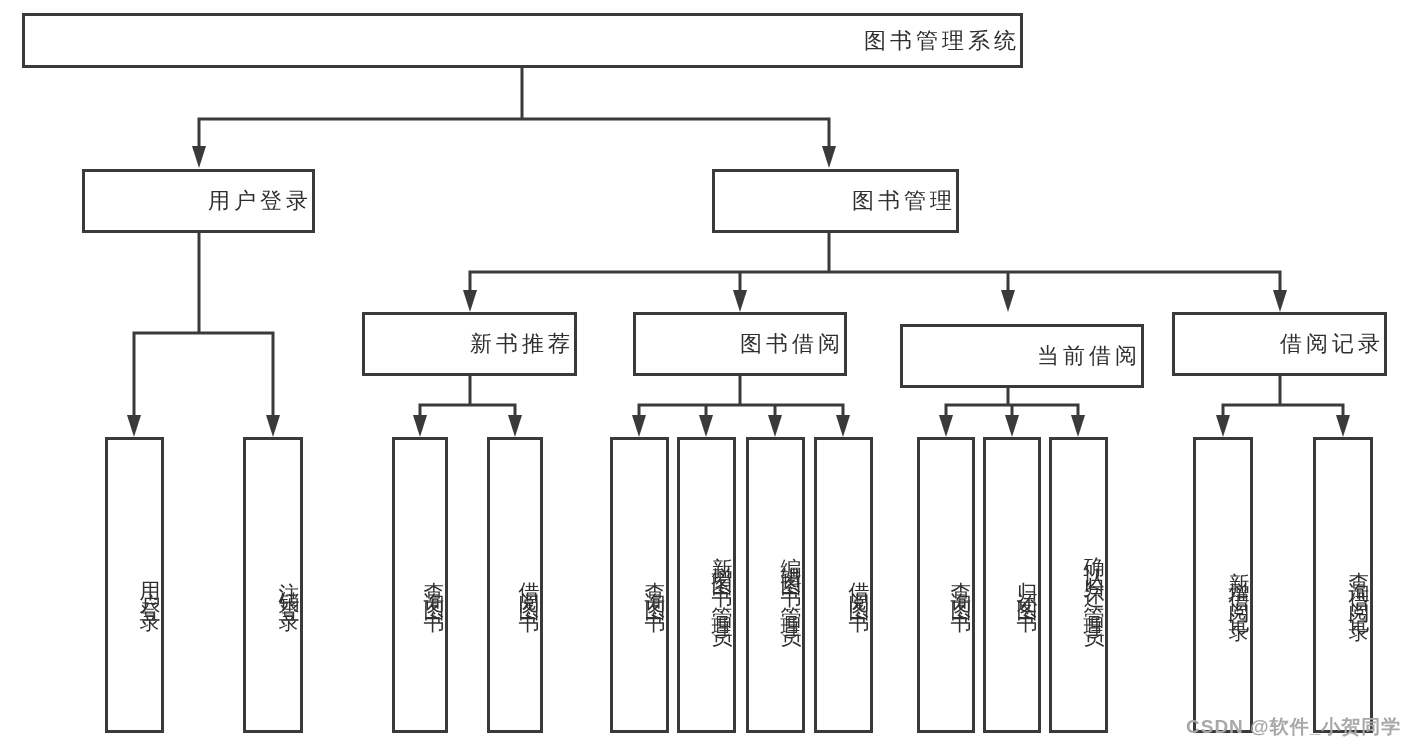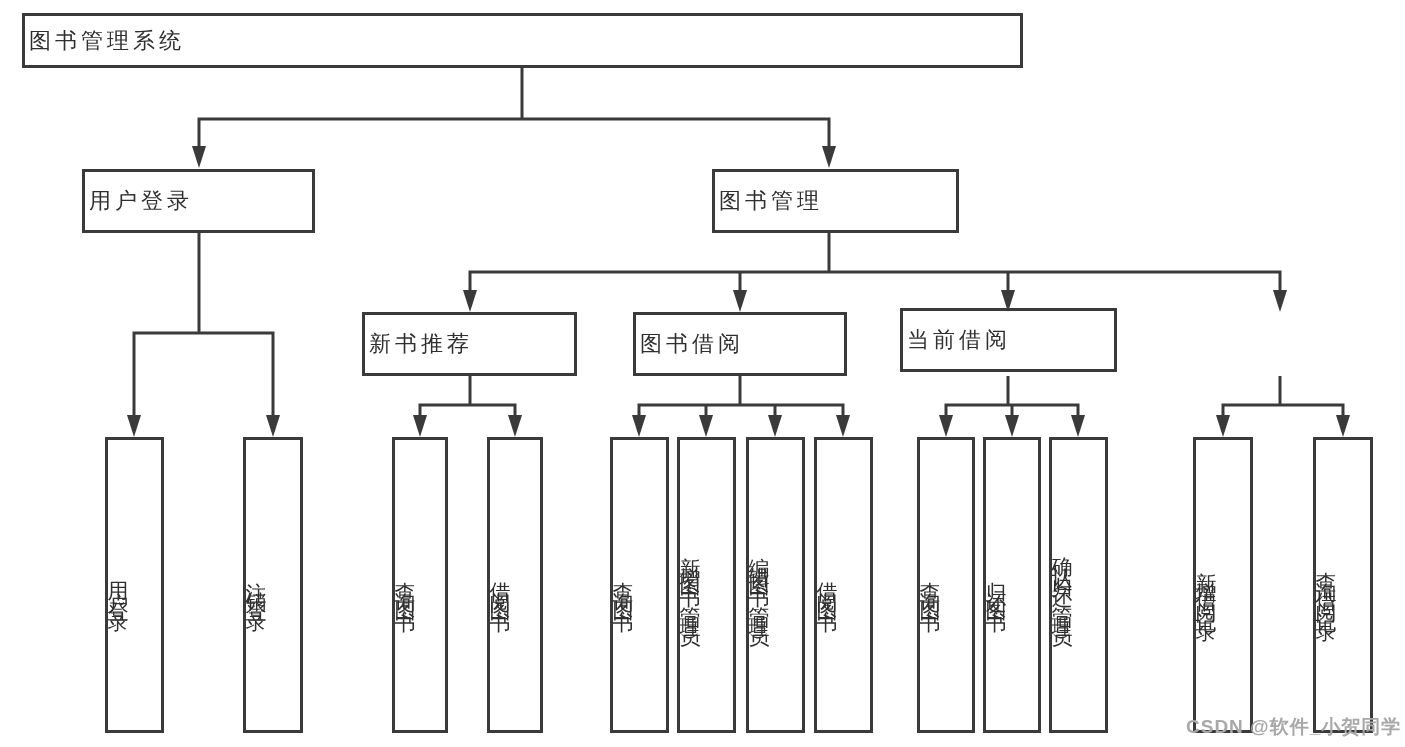--- a/index.html
+++ b/index.html
@@ -16,21 +16,21 @@
     left: 0; top: 0;
     width: 1405px; height: 747px;
   }
   .node {
     position: absolute;
     box-sizing: border-box;
     border: 3px solid #3a3a3a;
     background: #ffffff;
     display: flex;
     align-items: center;
-    justify-content: flex-start;
+    justify-content: flex-end;
     color: #2f2f2f;
   }
   .h-label span {
     font-size: 22px;
     letter-spacing: 4px;
     white-space: nowrap;
     text-indent: 4px;
   }
   .leaf span {
     writing-mode: vertical-rl;
@@ -116,22 +116,25 @@
   <div class="node h-label" style="left:712px; top:169px; width:247px; height:64px">
     <span>图书管理</span>
   </div>
 
   <div class="node h-label" style="left:362px; top:312px; width:215px; height:64px">
     <span>新书推荐</span>
   </div>
   <div class="node h-label" style="left:633px; top:312px; width:214px; height:64px">
     <span>图书借阅</span>
   </div>
-  <div class="node h-label" style="left:900px; top:308px; width:217px; height:64px">
+  <div class="node h-label" style="left:900px; top:324px; width:244px; height:64px">
     <span>当前借阅</span>
+  </div>
+  <div class="node h-label" style="left:1172px; top:312px; width:215px; height:64px">
+    <span>借阅记录</span>
   </div>
 
   <div class="node leaf" style="left:105px; top:437px; width:59px; height:296px">
     <span>用户登录</span>
   </div>
   <div class="node leaf" style="left:243px; top:437px; width:60px; height:296px">
     <span>注销登录</span>
   </div>
 
   <div class="node leaf" style="left:392px; top:437px; width:56px; height:296px">

